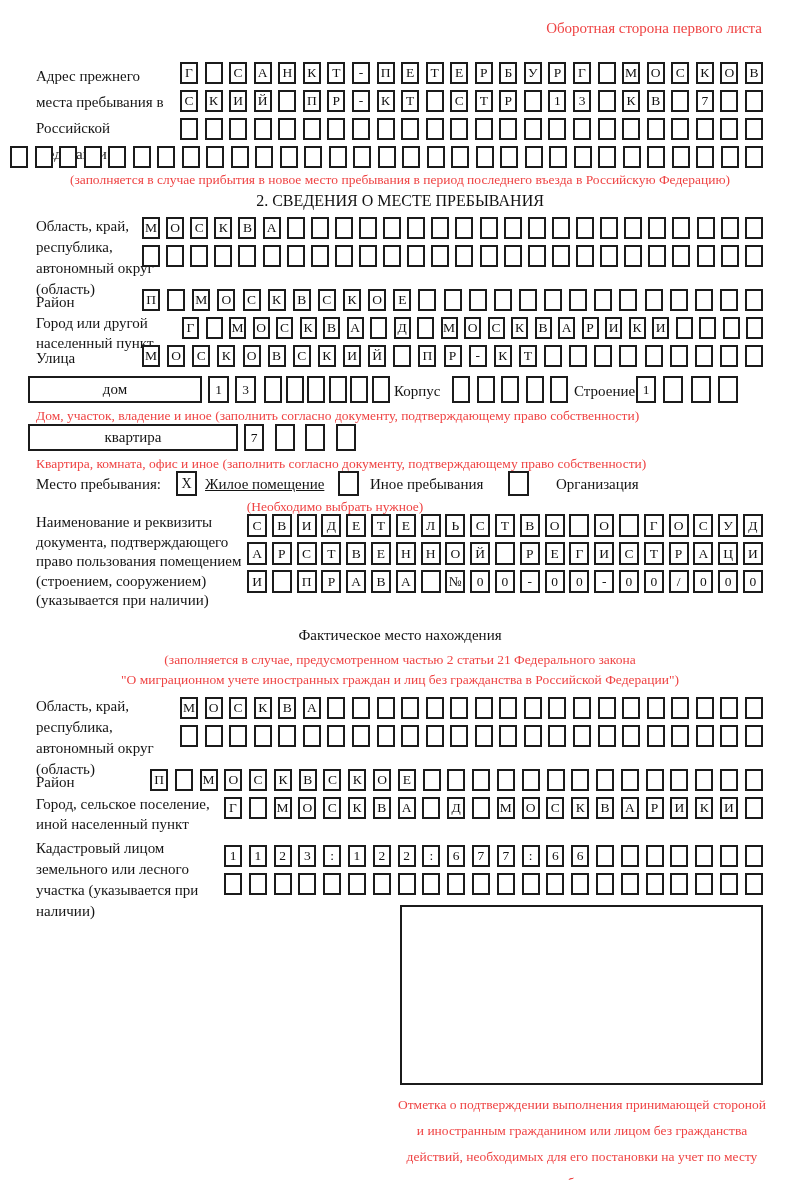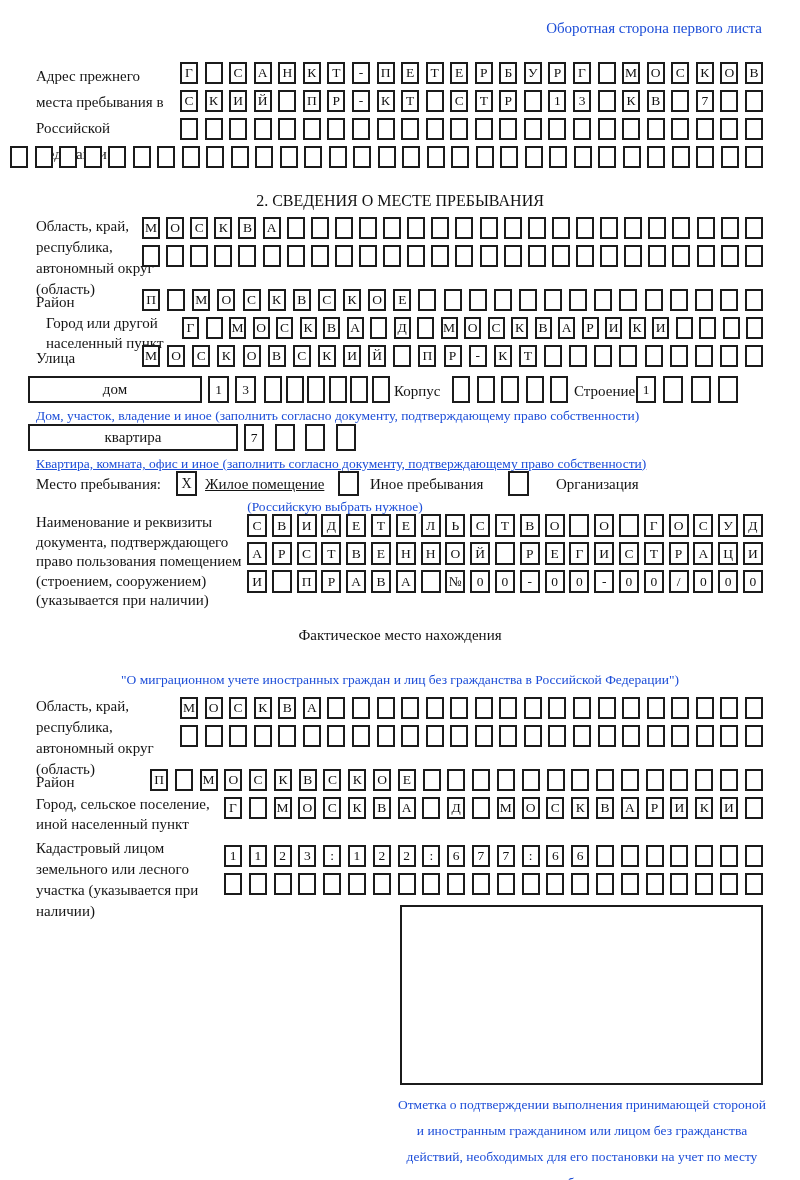--- a/index.html
+++ b/index.html
@@ -1,19 +1,19 @@
 <!DOCTYPE html>
 <html><head>
 <meta charset="utf-8">
 <style>
   html,body{margin:0;padding:0;background:#fff;}
   #page{position:relative;width:800px;height:1180px;background:#ffffff;
         font-family:"Liberation Serif","DejaVu Serif",serif;color:#141414;}
   .lbl{position:absolute;font-size:15px;line-height:21px;color:#141414;}
-  .cap{position:absolute;font-size:13.5px;color:#1d4ed8;}
+  .cap{position:absolute;font-size:13.5px;color:#ef4444;}
   .hd{position:absolute;left:0;width:800px;text-align:center;font-weight:normal;color:#111;}
   .row{position:absolute;display:flex;justify-content:space-between;}
   .cell{box-sizing:border-box;width:var(--cw,18px);height:var(--ch,22px);
         border:2px solid #1b1b1b;background:#fff;display:flex;align-items:center;
         justify-content:center;font-family:"Liberation Serif","DejaVu Serif",serif;
         font-size:13.5px;color:#111;}
   .widebox{position:absolute;box-sizing:border-box;border:2px solid #1b1b1b;
         display:flex;align-items:center;justify-content:center;font-size:15px;background:#fff;}
   .cbox{position:absolute;box-sizing:border-box;width:21px;height:25px;border:2px solid #1b1b1b;
         display:flex;align-items:center;justify-content:center;font-size:14px;background:#fff;}
@@ -132,20 +132,21 @@
       <span class="cell"></span>
       <span class="cell"></span>
       <span class="cell"></span>
       <span class="cell"></span>
       <span class="cell"></span>
       <span class="cell"></span>
       <span class="cell"></span>
       <span class="cell"></span>
       <span class="cell"></span>
     </div>
+  <div class="cap ctr" style="left:0;top:172px;width:800px;">(заполняется в случае прибытия в новое место пребывания в период последнего въезда в Российскую Федерацию)</div>
 
   <div class="hd" style="top:192px;font-size:16px;">2. СВЕДЕНИЯ О МЕСТЕ ПРЕБЫВАНИЯ</div>
 
   <div class="lbl" style="left:36px;top:216px;width:118px;">Область, край, республика, автономный округ (область)</div>
   <div class="row" style="left:142px;top:217px;width:621px;">
       <span class="cell">М</span>
       <span class="cell">О</span>
       <span class="cell">С</span>
       <span class="cell">К</span>
       <span class="cell">В</span>
@@ -222,21 +223,21 @@
       <span class="cell"></span>
       <span class="cell"></span>
       <span class="cell"></span>
       <span class="cell"></span>
       <span class="cell"></span>
       <span class="cell"></span>
       <span class="cell"></span>
       <span class="cell"></span>
     </div>
 
-  <div class="lbl" style="left:36px;top:313px;width:135px;line-height:20px;margin-left:10px;">Город или другой населенный пункт</div>
+  <div class="lbl" style="left:36px;top:313px;width:135px;line-height:20px;">Город или другой населенный пункт</div>
   <div class="row" style="left:182px;top:317px;width:581px;--cw:17px;">
       <span class="cell">Г</span>
       <span class="cell"></span>
       <span class="cell">М</span>
       <span class="cell">О</span>
       <span class="cell">С</span>
       <span class="cell">К</span>
       <span class="cell">В</span>
       <span class="cell">А</span>
       <span class="cell"></span>
@@ -317,30 +318,30 @@
     </div>
   <div class="cap" style="left:36px;top:408px;">Дом, участок, владение и иное (заполнить согласно документу, подтверждающему право собственности)</div>
 
   <div class="widebox" style="left:28px;top:424px;width:210px;height:27px;text-align:right;">квартира</div>
   <div class="row" style="left:244px;top:424px;width:112px;--cw:20px;--ch:27px;">
       <span class="cell">7</span>
       <span class="cell"></span>
       <span class="cell"></span>
       <span class="cell"></span>
     </div>
-  <div class="cap" style="left:36px;top:456px;text-decoration:underline;">Квартира, комната, офис и иное (заполнить согласно документу, подтверждающему право собственности)</div>
+  <div class="cap" style="left:36px;top:456px;">Квартира, комната, офис и иное (заполнить согласно документу, подтверждающему право собственности)</div>
 
   <div class="lbl" style="left:36px;top:474px;">Место пребывания:</div>
   <div class="cbox" style="left:176px;top:471px;">X</div>
   <div class="lbl" style="left:205px;top:474px;text-decoration:underline;">Жилое помещение</div>
   <div class="cbox" style="left:338px;top:471px;"></div>
   <div class="lbl" style="left:370px;top:474px;">Иное пребывания</div>
   <div class="cbox" style="left:508px;top:471px;"></div>
   <div class="lbl" style="left:556px;top:474px;">Организация</div>
-  <div class="cap ctr" style="left:150px;top:499px;width:370px;">(Российскую выбрать нужное)</div>
+  <div class="cap ctr" style="left:150px;top:499px;width:370px;">(Необходимо выбрать нужное)</div>
 
   <div class="lbl" style="left:36px;top:513px;width:215px;line-height:19.5px;">Наименование и реквизиты документа, подтверждающего право пользования помещением (строением, сооружением) (указывается при наличии)</div>
   <div class="row" style="left:247px;top:514px;width:516px;--cw:20px;--ch:23px;">
       <span class="cell">С</span>
       <span class="cell">В</span>
       <span class="cell">И</span>
       <span class="cell">Д</span>
       <span class="cell">Е</span>
       <span class="cell">Т</span>
       <span class="cell">Е</span>
@@ -400,20 +401,21 @@
       <span class="cell">-</span>
       <span class="cell">0</span>
       <span class="cell">0</span>
       <span class="cell">/</span>
       <span class="cell">0</span>
       <span class="cell">0</span>
       <span class="cell">0</span>
     </div>
 
   <div class="hd" style="top:627px;font-size:15px;">Фактическое место нахождения</div>
+  <div class="cap ctr" style="left:0;top:652px;width:800px;">(заполняется в случае, предусмотренном частью 2 статьи 21 Федерального закона</div>
   <div class="cap ctr" style="left:0;top:672px;width:800px;">"О миграционном учете иностранных граждан и лиц без гражданства в Российской Федерации")</div>
 
   <div class="lbl" style="left:36px;top:696px;width:140px;">Область, край, республика, автономный округ (область)</div>
   <div class="row" style="left:180px;top:697px;width:583px;">
       <span class="cell">М</span>
       <span class="cell">О</span>
       <span class="cell">С</span>
       <span class="cell">К</span>
       <span class="cell">В</span>
       <span class="cell">А</span>

